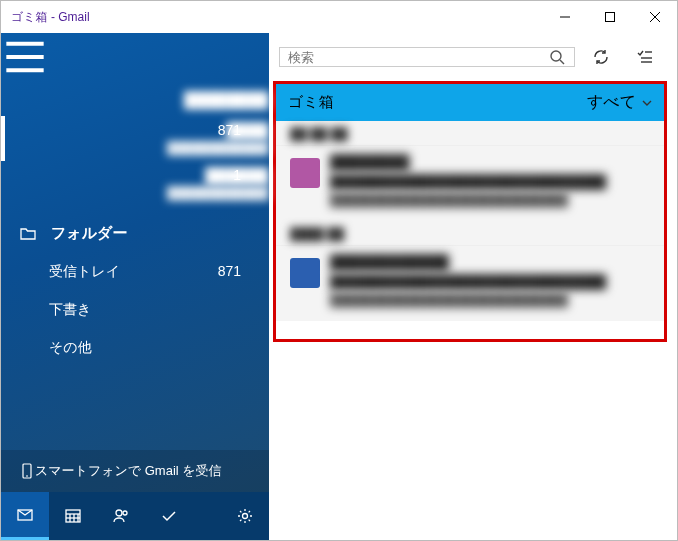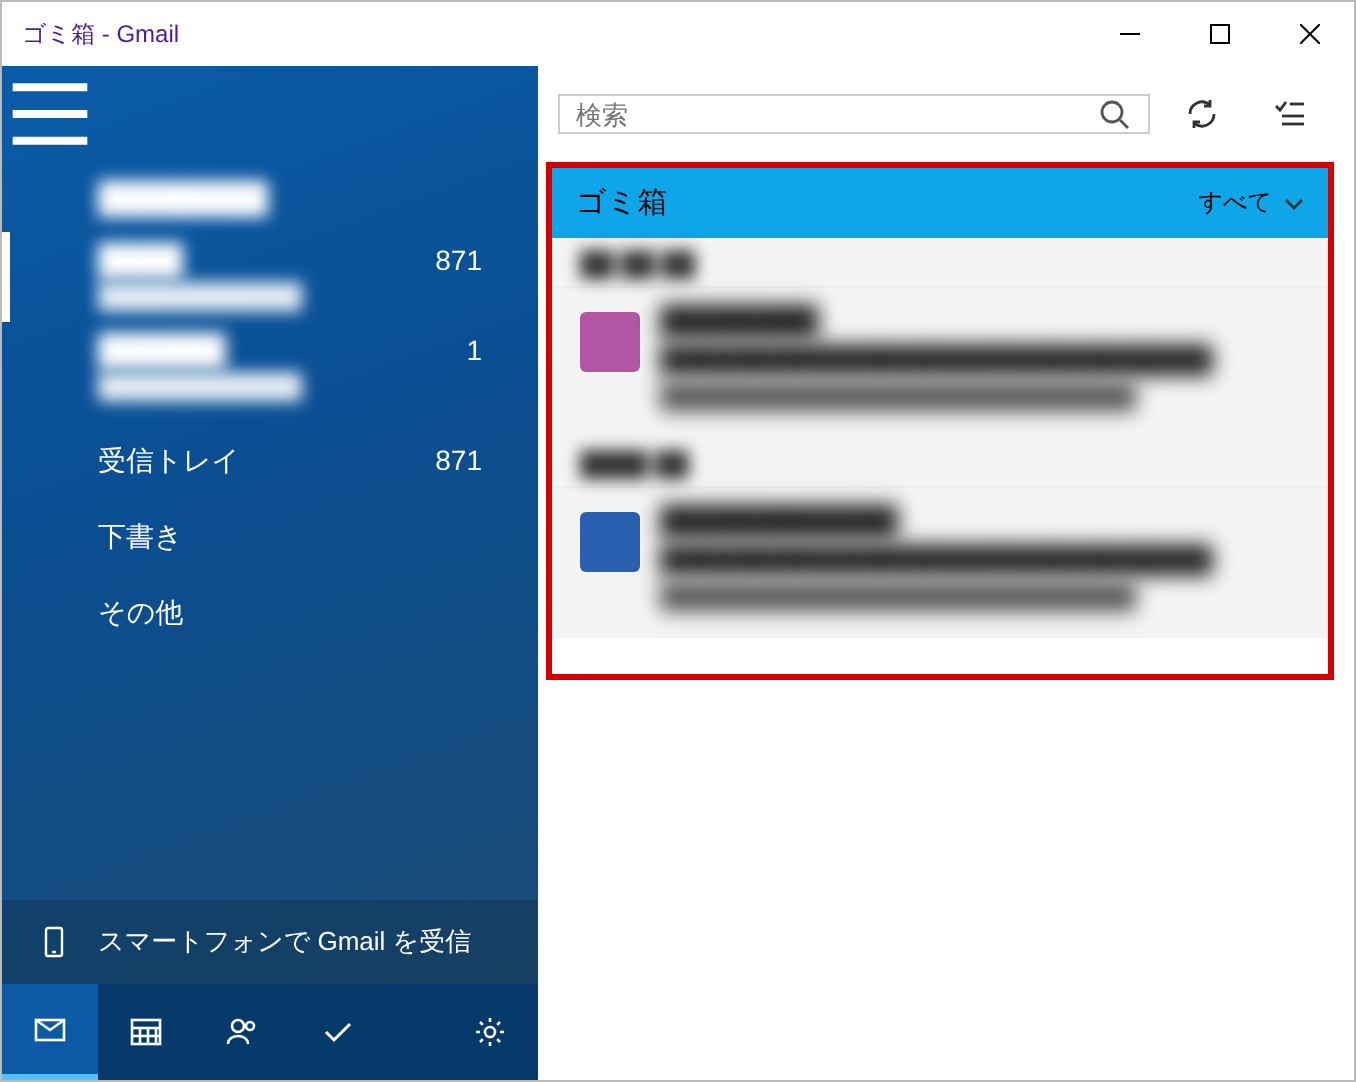--- a/index.html
+++ b/index.html
@@ -2,47 +2,47 @@
 <html><head>
 <meta charset="utf-8">
 <style>
 * { margin: 0; padding: 0; box-sizing: border-box; font-family: "Yu Gothic UI", "Meiryo", sans-serif; }
 body { width: 678px; height: 541px; overflow: hidden; background: #fff; border: 1px solid #bbb; }
 .titlebar { height: 32px; display: flex; align-items: center; background: #fff; }
 .titlebar .title { padding-left: 10px; font-size: 12px; color: #4c1d95; flex: 1; }
 .titlebar .winbtn { width: 45px; height: 32px; display: flex; align-items: center; justify-content: center; }
 .titlebar .winbtn svg { width: 10px; height: 10px; }
 .app { display: flex; height: calc(100% - 32px); }
-.sidebar { width: 268px; background: linear-gradient(160deg, #0a5ca8 0%, #0a4e92 40%, #1e4b6e 100%); color: #fff; display: flex; flex-direction: column; position: relative; }
+.sidebar { width: 268px; background: linear-gradient(160deg, #0a5ca8 0%, #0a4e92 40%, #1e4b6e 100%); color: #fff; display: flex; flex-direction: column; position: relative; text-align: right; }
 .sidebar .hamb { width: 48px; height: 48px; display: flex; align-items: center; justify-content: center; }
 .accounts { padding: 4px 0 6px 0; }
 .acct { padding: 6px 0 6px 48px; position: relative; }
 .acct.sel::before { content:""; position:absolute; left:0; top:0; bottom:0; width:4px; background:#fff; }
 .acct .line1 { font-size: 15px; font-weight: 600; filter: blur(4px); }
 .acct .line2 { font-size: 12px; opacity: .9; filter: blur(4px); margin-top: 2px; }
 .acct .badge { position: absolute; right: 28px; top: 6px; font-size: 14px; }
 .folders-hdr { display: flex; align-items: center; gap: 14px; padding: 12px 0 10px 18px; font-size: 15px; font-weight: 600; }
 .folders-hdr svg { width: 18px; height: 18px; }
 .folder { padding: 10px 28px 10px 48px; font-size: 14px; display: flex; justify-content: space-between; }
-.sidebar .promo { margin-top: auto; display: flex; align-items: center; gap: 14px; padding: 12px 0 12px 18px; font-size: 13px; background: rgba(0,0,0,.15); }
+.sidebar .promo { margin-top: auto; display: flex; align-items: center; gap: 0; padding: 12px 0 12px 18px; font-size: 13px; background: rgba(0,0,0,.15); }
 .sidebar .promo svg { width: 16px; height: 16px; flex:0 0 16px; }
 .bottombar { height: 48px; background: #063a6b; display: flex; align-items: center; }
 .bottombar .btn { width: 48px; height: 48px; display: flex; align-items: center; justify-content: center; }
 .bottombar .btn.sel { background: #0c5aa6; border-bottom: 3px solid #4fc3ff; }
 .bottombar .spacer { flex: 1; }
 .bottombar svg { width: 18px; height: 18px; }
 .main { flex: 1; background: #fff; display: flex; flex-direction: column; }
 .toolbar { height: 48px; display: flex; align-items: center; padding: 0 14px 0 10px; gap: 8px; }
 .search { flex: 1; height: 20px; border: 1px solid #ccc; display: flex; align-items: center; padding: 0 8px; }
 .search input { flex: 1; border: 0; outline: 0; font-size: 13px; background: transparent; }
 .search svg, .toolbtn svg { width: 18px; height: 18px; }
 .toolbtn { width: 36px; height: 36px; display:flex; align-items:center; justify-content:center; }
 .listwrap { margin: 0 10px 0 4px; border: 3px solid #d40000; padding-bottom: 18px; }
 .listhdr { display: flex; align-items: center; justify-content: space-between; padding: 8px 12px; background: #0ea5e9; font-size: 15px; }
-.listhdr .filter { font-size: 12px; display: flex; align-items: center; gap: 6px; }
+.listhdr .filter { font-size: 16px; display: flex; align-items: center; gap: 6px; }
 .datehdr { padding: 6px 14px 4px 14px; background: #f4f4f4; font-size: 12px; color:#333; }
 .datehdr span { filter: blur(4px); }
 .msg { padding: 8px 14px 14px 14px; background: #f4f4f4; display: flex; gap: 10px; border-top: 1px solid #eee; }
 .avatar { width: 30px; height: 30px; border-radius: 3px; margin-top: 4px; flex: 0 0 30px; }
 .msg .body { flex: 1; }
 .msg .sender { font-size: 14px; font-weight: 600; color: #222; filter: blur(5px); }
 .msg .subject { font-size: 13px; color: #222; filter: blur(5px); margin-top: 4px; }
 .msg .preview { font-size: 12px; color: #555; filter: blur(5px); margin-top: 4px; }
 </style>
 </head>
@@ -89,20 +89,26 @@
         <div class="line2">████████████</div>
         <div class="badge">871</div>
       </div>
       <div class="acct">
         <div class="line1">██████</div>
         <div class="line2">████████████</div>
         <div class="badge">1</div>
       </div>
     </div>
 
+    <div class="folders-hdr">
+      <svg viewBox="0 0 18 18" fill="none" stroke="#fff" stroke-width="1.3">
+          <path d="M2 4h5l1.5 2H16v8H2z"></path>
+        </svg>
+      <span>フォルダー</span>
+    </div>
     <div class="folder">
         <span>受信トレイ</span>
         <span>871</span>
       </div>
     <div class="folder">
         <span>下書き</span>
         <span></span>
       </div>
     <div class="folder">
         <span>その他</span>

